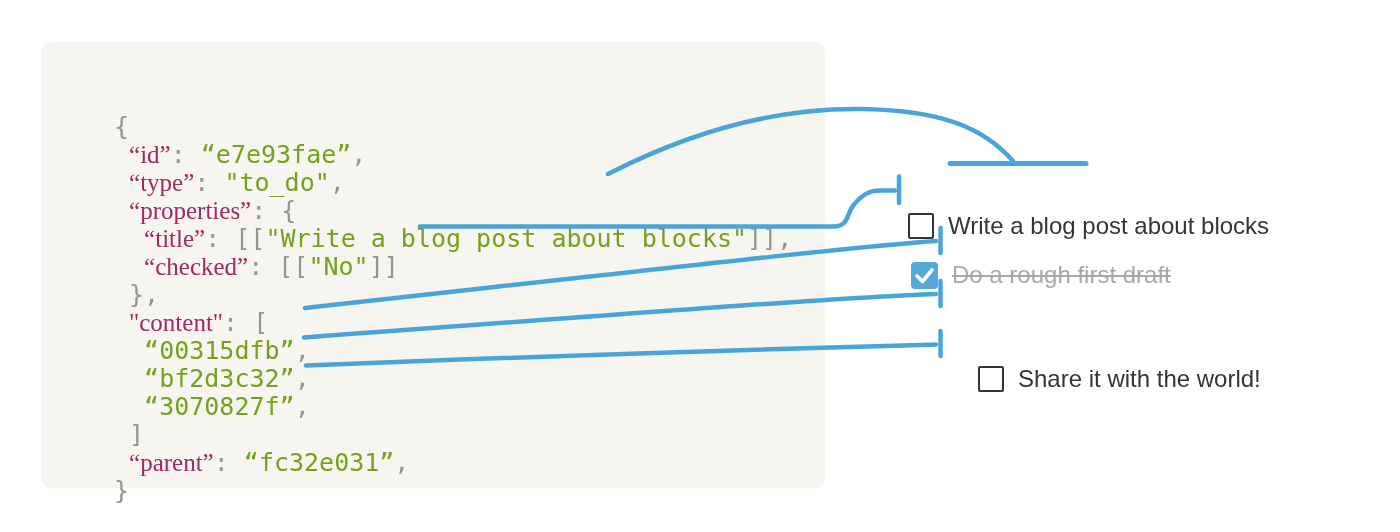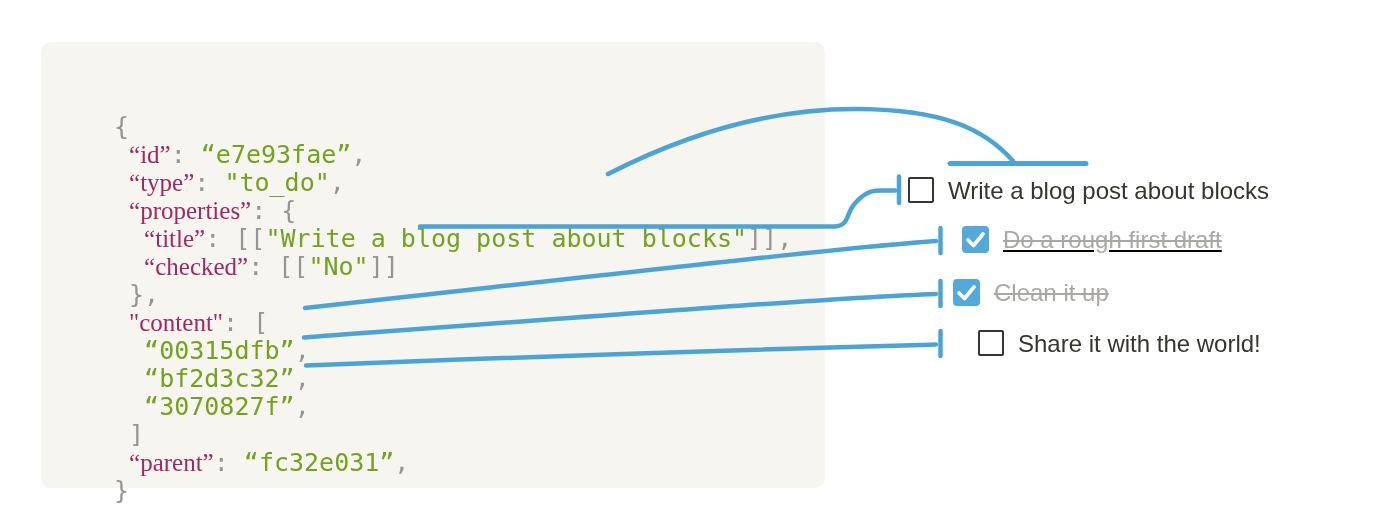--- a/index.html
+++ b/index.html
@@ -54,21 +54,23 @@
   .blue-line {
     stroke: var(--accent-blue);
     stroke-width: 4.5;
     fill: none;
     stroke-linecap: round;
   }
   .blue-bar { stroke-width: 5; }
   .todo-row {
     position: absolute;
     display: flex;
+    align-items: center;
     gap: 14px;
+    margin-top: 35px;
   }
   .checkbox {
     position: relative;
     width: 26px;
     height: 26px;
     flex: 0 0 26px;
     border-radius: 2px;
     background: #ffffff;
     border: 2.6px solid var(--checkbox-border);
   }
@@ -84,21 +86,21 @@
     border-radius: 4px;
     width: 27px; height: 27px; flex-basis: 27px;
   }
   .is-checked .check-icon { display: block; }
   .is-checked .todo-label {
     color: var(--text-muted);
     text-decoration: line-through;
     text-decoration-thickness: 2px;
   }
   .row-1 { left: 908px; top: 177px; }
-  .row-2 { left: 962px; top: 226px; text-decoration: underline; }
+  .row-2 { left: 911px; top: 226px; }
   .row-3 { left: 953px; top: 279px; }
   .row-4 { left: 953px; top: 330px; padding-left: 25px; }
 </style>
 </head>
 <body>
 
 <div class="canvas">
 
   <div class="code-block">
     <div class="code"><div class="code-line"><span class="tok-p">{</span></div><div class="code-line"><span class="tok-p"> </span><span class="tok-k">“id”</span><span class="tok-p">: </span><span class="tok-v">“e7e93fae”</span><span class="tok-p">,</span></div><div class="code-line"><span class="tok-p"> </span><span class="tok-k">“type”</span><span class="tok-p">: </span><span class="tok-v">"to_do"</span><span class="tok-p">,</span></div><div class="code-line"><span class="tok-p"> </span><span class="tok-k">“properties”</span><span class="tok-p">: {</span></div><div class="code-line"><span class="tok-p">  </span><span class="tok-k">“title”</span><span class="tok-p">: [[</span><span class="tok-v">"Write a blog post about blocks"</span><span class="tok-p">]],</span></div><div class="code-line"><span class="tok-p">  </span><span class="tok-k">“checked”</span><span class="tok-p">: [[</span><span class="tok-v">"No"</span><span class="tok-p">]]</span></div><div class="code-line"><span class="tok-p"> },</span></div><div class="code-line"><span class="tok-p"> </span><span class="tok-k">"content"</span><span class="tok-p">: [</span></div><div class="code-line"><span class="tok-p">  </span><span class="tok-v">“00315dfb”</span><span class="tok-p">,</span></div><div class="code-line"><span class="tok-p">  </span><span class="tok-v">“bf2d3c32”</span><span class="tok-p">,</span></div><div class="code-line"><span class="tok-p">  </span><span class="tok-v">“3070827f”</span><span class="tok-p">,</span></div><div class="code-line"><span class="tok-p"> ]</span></div><div class="code-line"><span class="tok-p"> </span><span class="tok-k">“parent”</span><span class="tok-p">: </span><span class="tok-v">“fc32e031”</span><span class="tok-p">,</span></div><div class="code-line"><span class="tok-p">}</span></div></div>
@@ -126,28 +128,20 @@
 
   <div class="todo-row row-2 is-checked">
     <span class="checkbox">
       <svg class="check-icon" width="27" height="27" viewBox="0 0 27 27">
         <polyline points="6,14 11.5,19.5 21,8" fill="none" stroke="#ffffff" stroke-width="3.6" stroke-linecap="round" stroke-linejoin="round"></polyline>
       </svg>
     </span>
     <span class="todo-label">Do a rough first draft</span>
   </div>
 
-  <div class="todo-row row-3 is-checked">
-    <span class="checkbox">
-      <svg class="check-icon" width="27" height="27" viewBox="0 0 27 27">
-        <polyline points="6,14 11.5,19.5 21,8" fill="none" stroke="#ffffff" stroke-width="3.6" stroke-linecap="round" stroke-linejoin="round"></polyline>
-      </svg>
-    </span>
-    <span class="todo-label">Clean it up</span>
-  </div>
 
   <div class="todo-row row-4 is-unchecked">
     <span class="checkbox">
       
     </span>
     <span class="todo-label">Share it with the world!</span>
   </div>
 
 </div>
 

